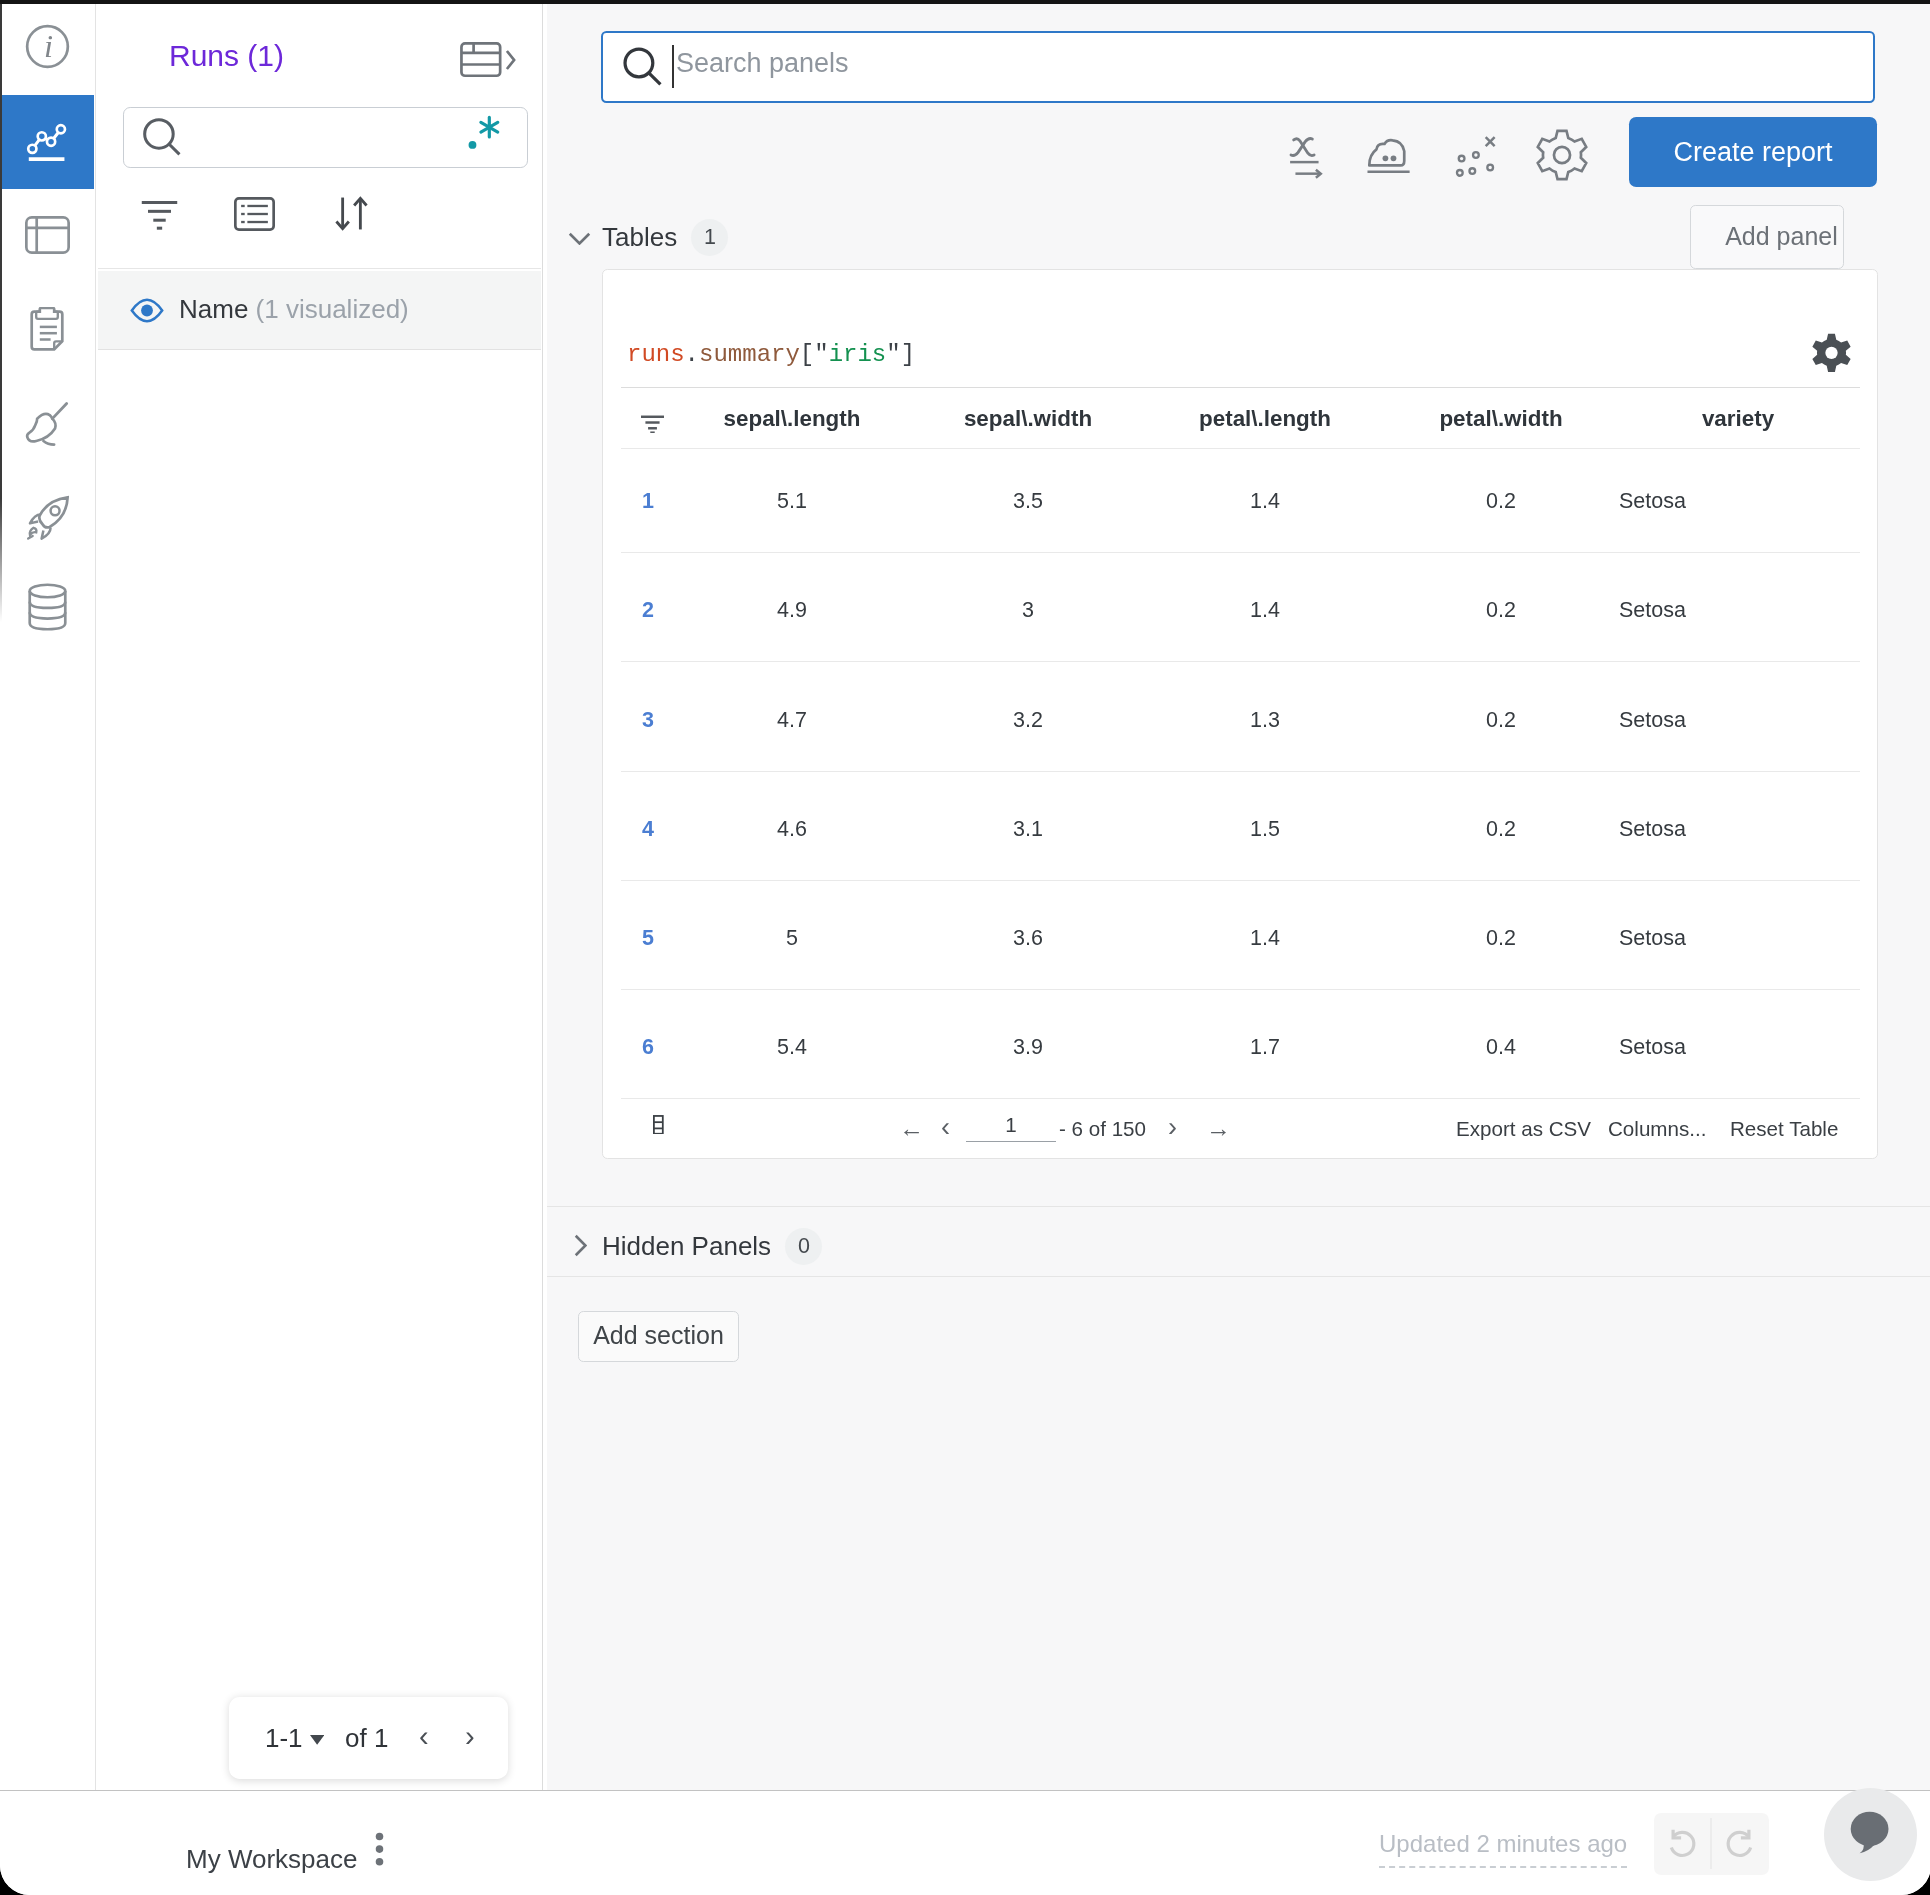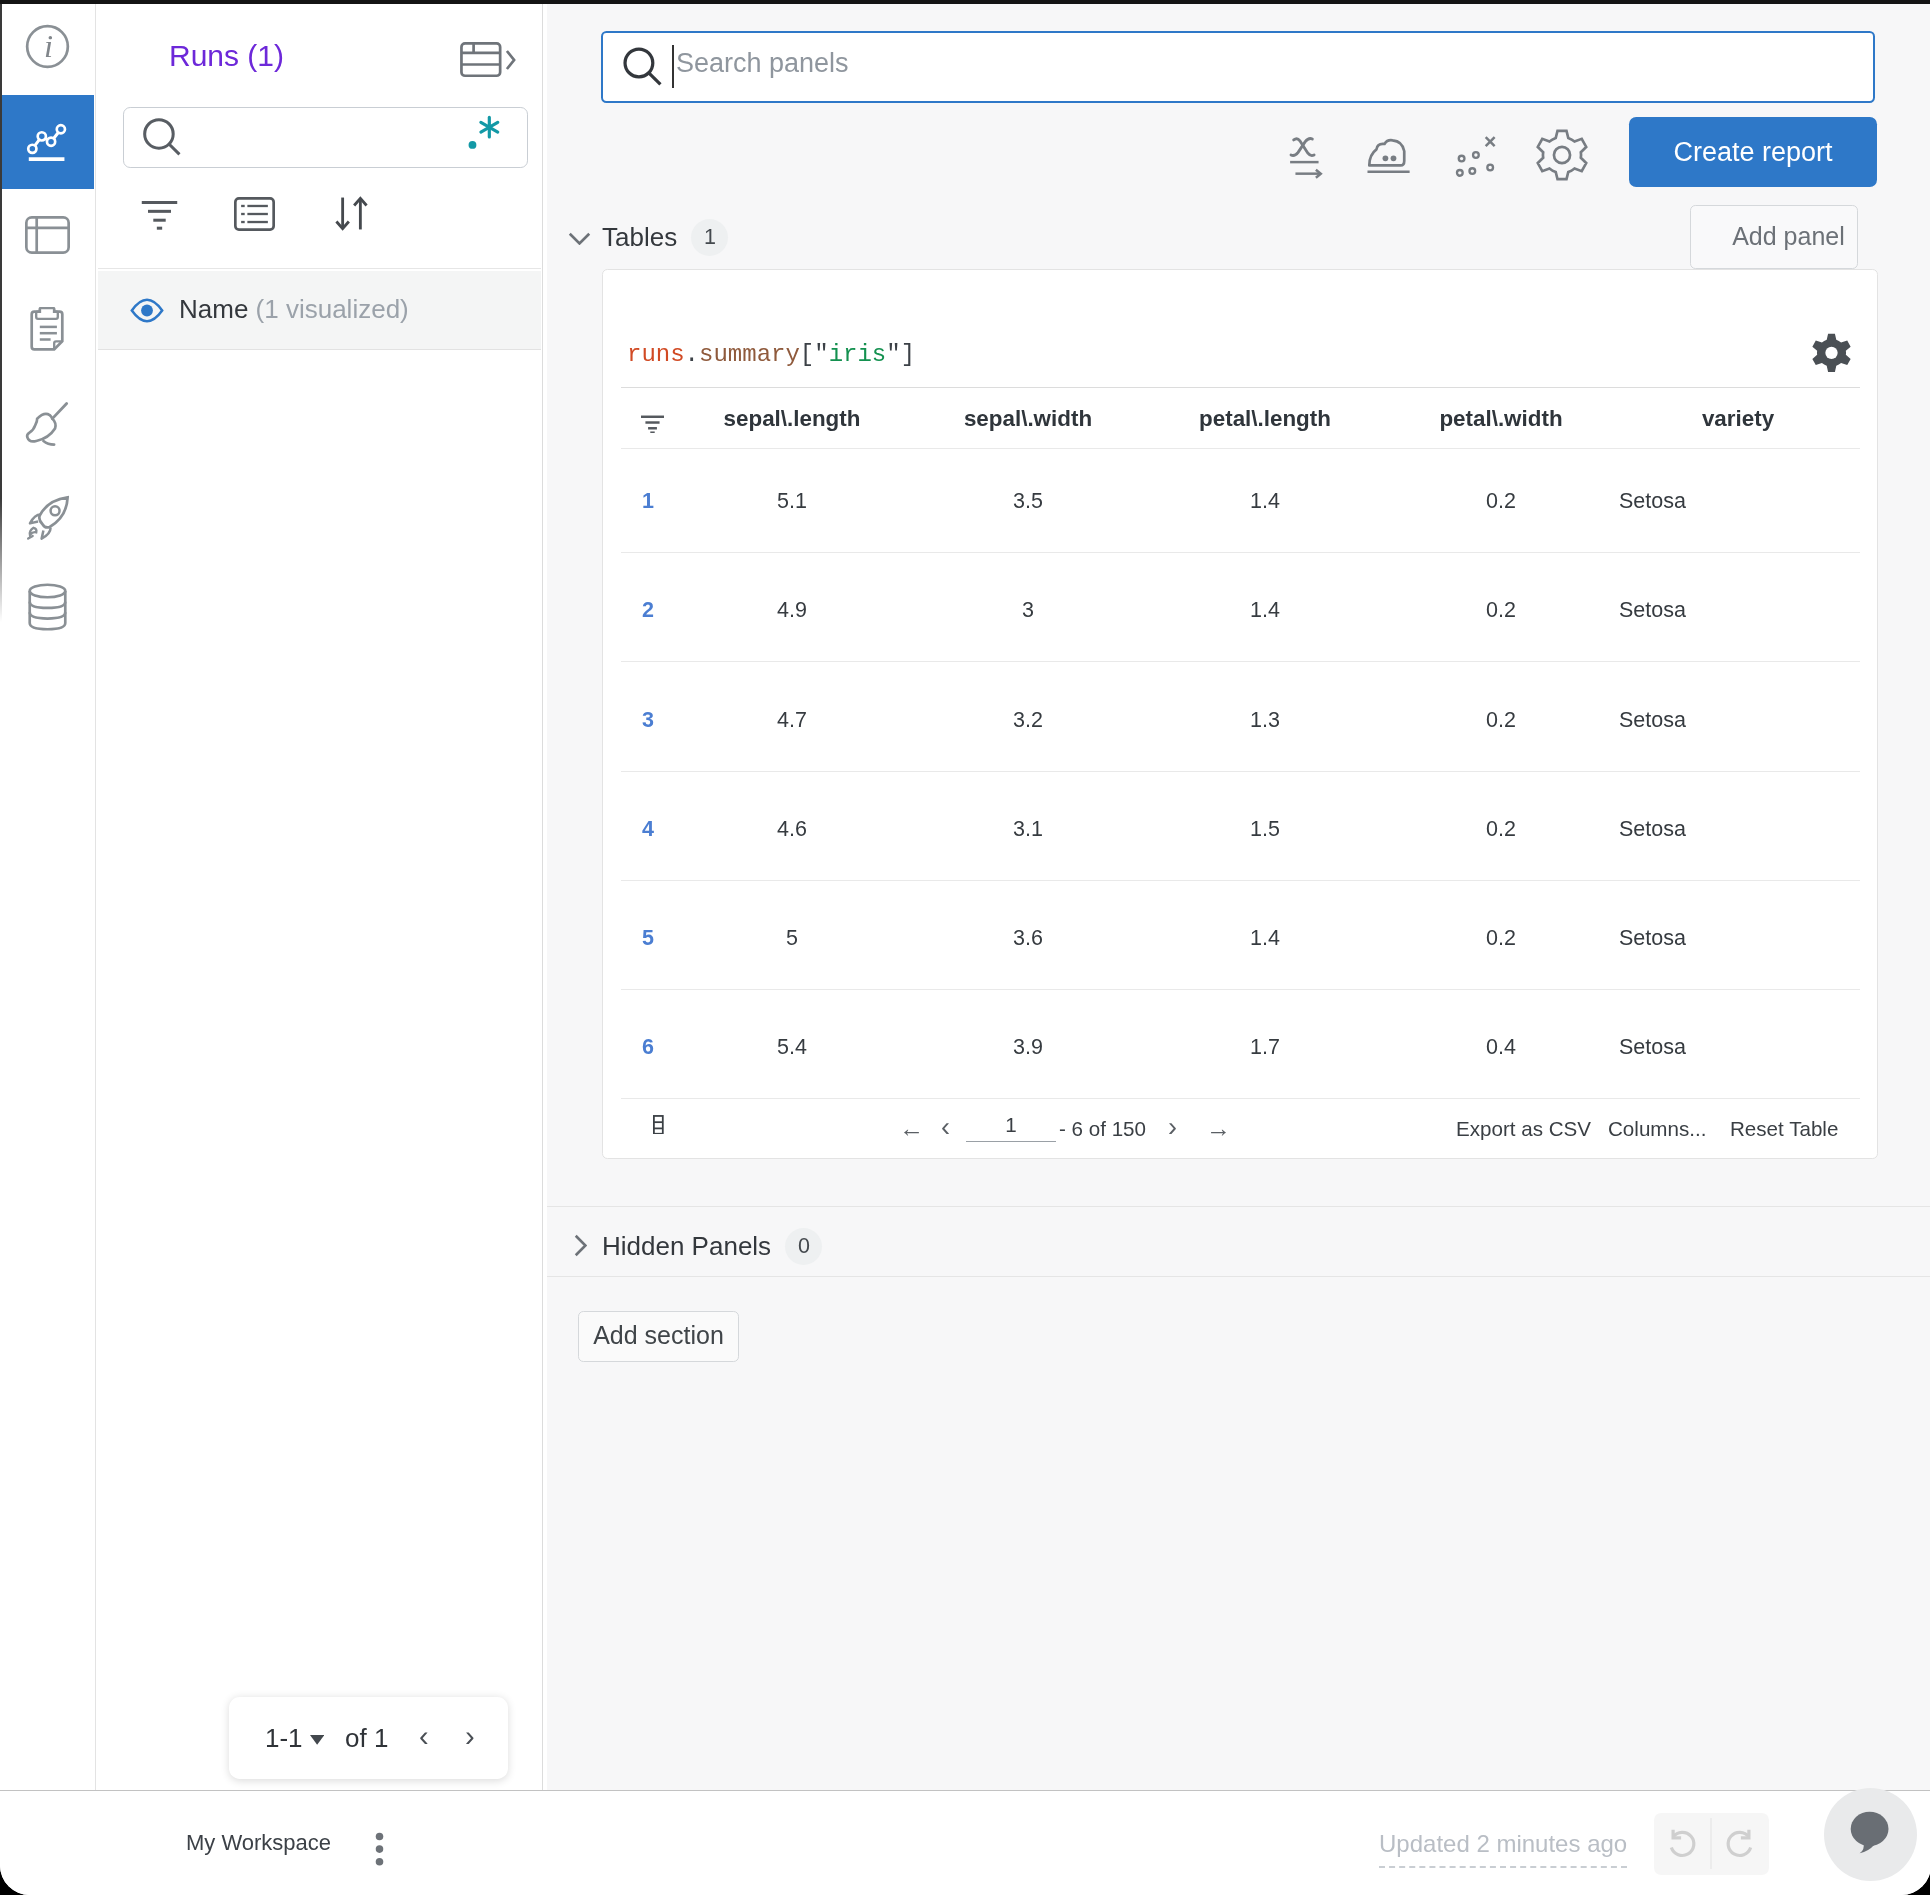--- a/index.html
+++ b/index.html
@@ -28,21 +28,21 @@
   .pagcard { position:absolute; left:131px; top:1694px; width:279px; height:82px; background:#fff; border-radius:10.7px;
              box-shadow:0 1.8px 9px rgba(0,0,0,.14); font-size:26px; color:#2f3338; }
 
   
   .main { position:absolute; left:547px; top:2.7px; width:1384px; height:1788px; background:#f7f7f8; }
   .srchpan { position:absolute; left:54px; top:28px; width:1274px; height:72px; background:#fff; border:2.7px solid #2e78c8; border-radius:5.4px; }
   .srchpan .ph { position:absolute; left:73px; top:15px; font-size:27px; color:#8f969e; }
   .caret { position:absolute; left:69px; top:12.5px; width:1.8px; height:43px; background:#333; }
   .crbtn { position:absolute; left:1082px; top:114px; width:248px; height:70px; background:#2e78c8; border-radius:7.2px;
            color:#fff; font-size:27px; text-align:center; line-height:70px; }
-  .addpanel { position:absolute; left:1143px; top:202px; width:168px; height:64px; border:1.8px solid #d5d8db; border-radius:5.4px;
+  .addpanel { position:absolute; left:1143px; top:202px; width:154px; height:64px; border:1.8px solid #d5d8db; border-radius:5.4px;
               background:#f9f9fa; color:#6c7177; font-size:25px; text-align:center; line-height:61px;padding-left:29px; }
   .sechead { position:absolute; font-size:26px; color:#34383d; }
   .badge { display:inline-block; min-width:37px; height:37px; border-radius:50%; background:#eef0f1; color:#44494e;
            font-size:21.5px; text-align:center; line-height:37px; vertical-align:middle; margin-left:14.3px; position:relative; top:-1.8px; }
 
   
   .card { position:absolute; left:55px; top:266px; width:1276px; height:890px; background:#fff; border:1.8px solid #e3e3e3; border-radius:5.4px; }
   .code { position:absolute; left:24px; top:71px; font-family:"Liberation Mono", monospace; font-size:24px; color:#3c4147; }
   .code .r { color:#d14a24; } .code .s { color:#8f5a3c; } .code .g { color:#149150; }
   .cline { position:absolute; left:18px; top:117px; width:1239px; height:1.8px; background:#dcdcdc; }
@@ -54,21 +54,21 @@
   .idx { position:absolute; left:18px; top:39px; width:54px; text-align:center; color:#4b7ed2; font-weight:bold; }
   .tfoot { position:absolute; left:0; top:829px; width:1273px; height:60px; font-size:20.6px; color:#3a3f44; }
 
   
   .hidden-sec { position:absolute; left:0; top:1203px; width:1384px; height:71px; border-top:1.8px solid #e5e5e5; border-bottom:1.8px solid #e5e5e5; }
   .addsec { position:absolute; left:31px; top:1308px; width:161px; height:51px; border:1.8px solid #d5d8db; border-radius:5.4px;
             background:#fafafa; color:#404549; font-size:25px; text-align:center; line-height:47px; }
 
   
   .footer { position:absolute; left:0; top:1790px; width:1931px; height:105px; background:#fff; border-top:1.8px solid #c2c2c2; }
-  .fw { position:absolute; left:186px; top:39px; font-size:22px; color:#3c4147; }
+  .fw { position:absolute; left:186px; top:53px; font-size:26px; color:#3c4147; }
   .fupd { position:absolute; left:1379px; top:39px; font-size:24px; color:#b9bec5; border-bottom:2.7px dashed #c9ced3; padding-bottom:8px; }
   .histbox { position:absolute; left:1654px; top:21.5px; width:115px; height:62px; background:#f6f6f6; border-radius:7.2px; }
   .histbox .mid { position:absolute; left:56px; top:5.4px; width:1.8px; height:51px; background:#ececec; }
   .chatc { position:absolute; left:1824px; top:1788px; width:93px; height:93px; border-radius:50%; background:#e9eaeb; z-index:60; }
 </style>
 </head>
 <body>
 <div class="page">
   <div class="topbar"></div>
   <div style="position:absolute;left:0;top:3.6px;width:1.8px;height:618px;background:linear-gradient(#3a3a3a,#3a3a3a 80%,rgba(58,58,58,0));z-index:49;"></div>

